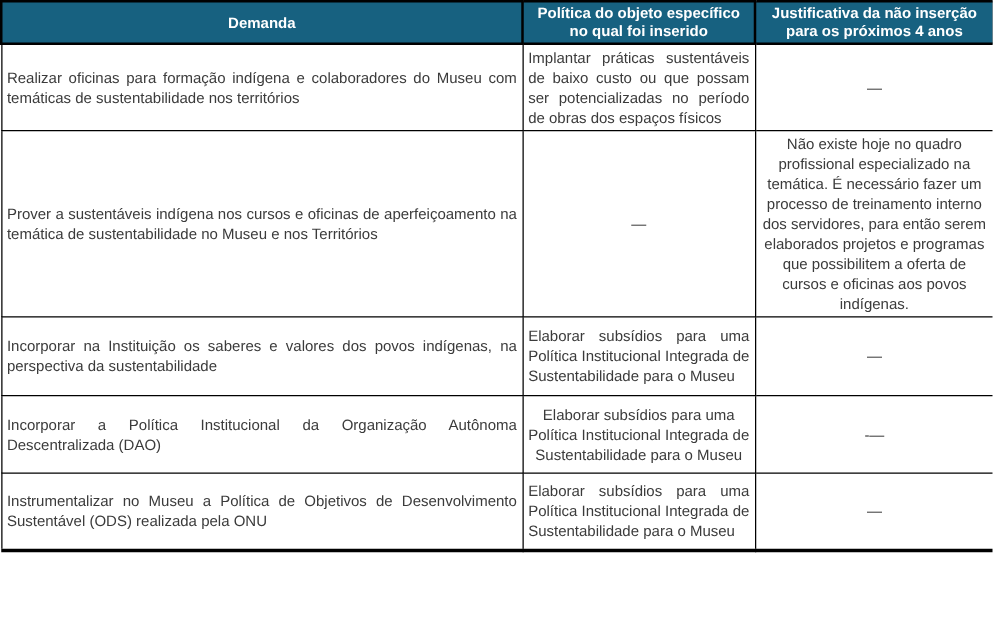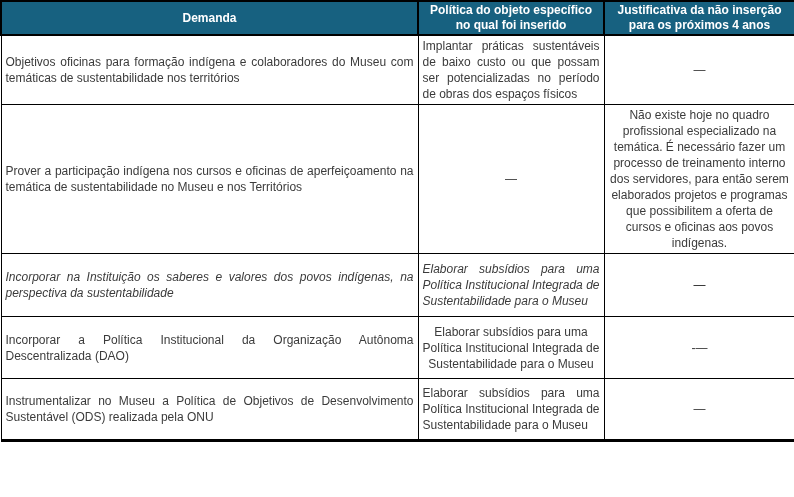--- a/index.html
+++ b/index.html
@@ -38,21 +38,21 @@
     font-size: 12px;
     line-height: 16px;
     vertical-align: middle;
     padding: 2px 4px;
     overflow: hidden;
   }
   .hr  { height: 33px; }
   .r1  { height: 67px; }
   .r2  { height: 142px; }
   .r3  { height: 65px; }
-  .r4  { height: 63px; font-style: italic; }
+  .r4  { height: 63px; }
   .r5  { height: 62px; padding-left: 15px; }
   .r6  { height: 62px; }
   .just   { text-align: justify; text-justify: inter-word; margin-left: 28px; }
   .center { text-align: center; }
 </style>
 </head>
 <body>
 
 <table class="doc-table">
   <colgroup>
@@ -62,26 +62,26 @@
   </colgroup>
   <thead>
     <tr class="hr">
       <th>Demanda</th>
       <th>Política do objeto específico no qual foi inserido</th>
       <th>Justificativa da não inserção para os próximos 4 anos</th>
     </tr>
   </thead>
   <tbody>
     <tr class="r1">
-      <td class="just">Objetivos oficinas para formação indígena e colaboradores do Museu com temáticas de sustentabilidade nos territórios</td>
+      <td class="just">Realizar oficinas para formação indígena e colaboradores do Museu com temáticas de sustentabilidade nos territórios</td>
       <td class="just">Implantar práticas sustentáveis de baixo custo ou que possam ser potencializadas no período de obras dos espaços físicos</td>
       <td class="center">—</td>
     </tr>
     <tr class="r2">
-      <td class="just">Prover a participação indígena nos cursos e oficinas de aperfeiçoamento na temática de sustentabilidade no Museu e nos Territórios</td>
+      <td class="just">Prover a sustentáveis indígena nos cursos e oficinas de aperfeiçoamento na temática de sustentabilidade no Museu e nos Territórios</td>
       <td class="center">—</td>
       <td class="center">Não existe hoje no quadro profissional especializado na temática. É necessário fazer um processo de treinamento interno dos servidores, para então serem elaborados projetos e programas que possibilitem a oferta de cursos e oficinas aos povos indígenas.</td>
     </tr>
     <tr class="r4">
       <td class="just">Incorporar na Instituição os saberes e valores dos povos indígenas, na perspectiva da sustentabilidade</td>
       <td class="just">Elaborar subsídios para uma Política Institucional Integrada de Sustentabilidade para o Museu</td>
       <td class="center">—</td>
     </tr>
     <tr class="r5">
       <td class="just">Incorporar a Política Institucional da Organização Autônoma Descentralizada (DAO)</td>

